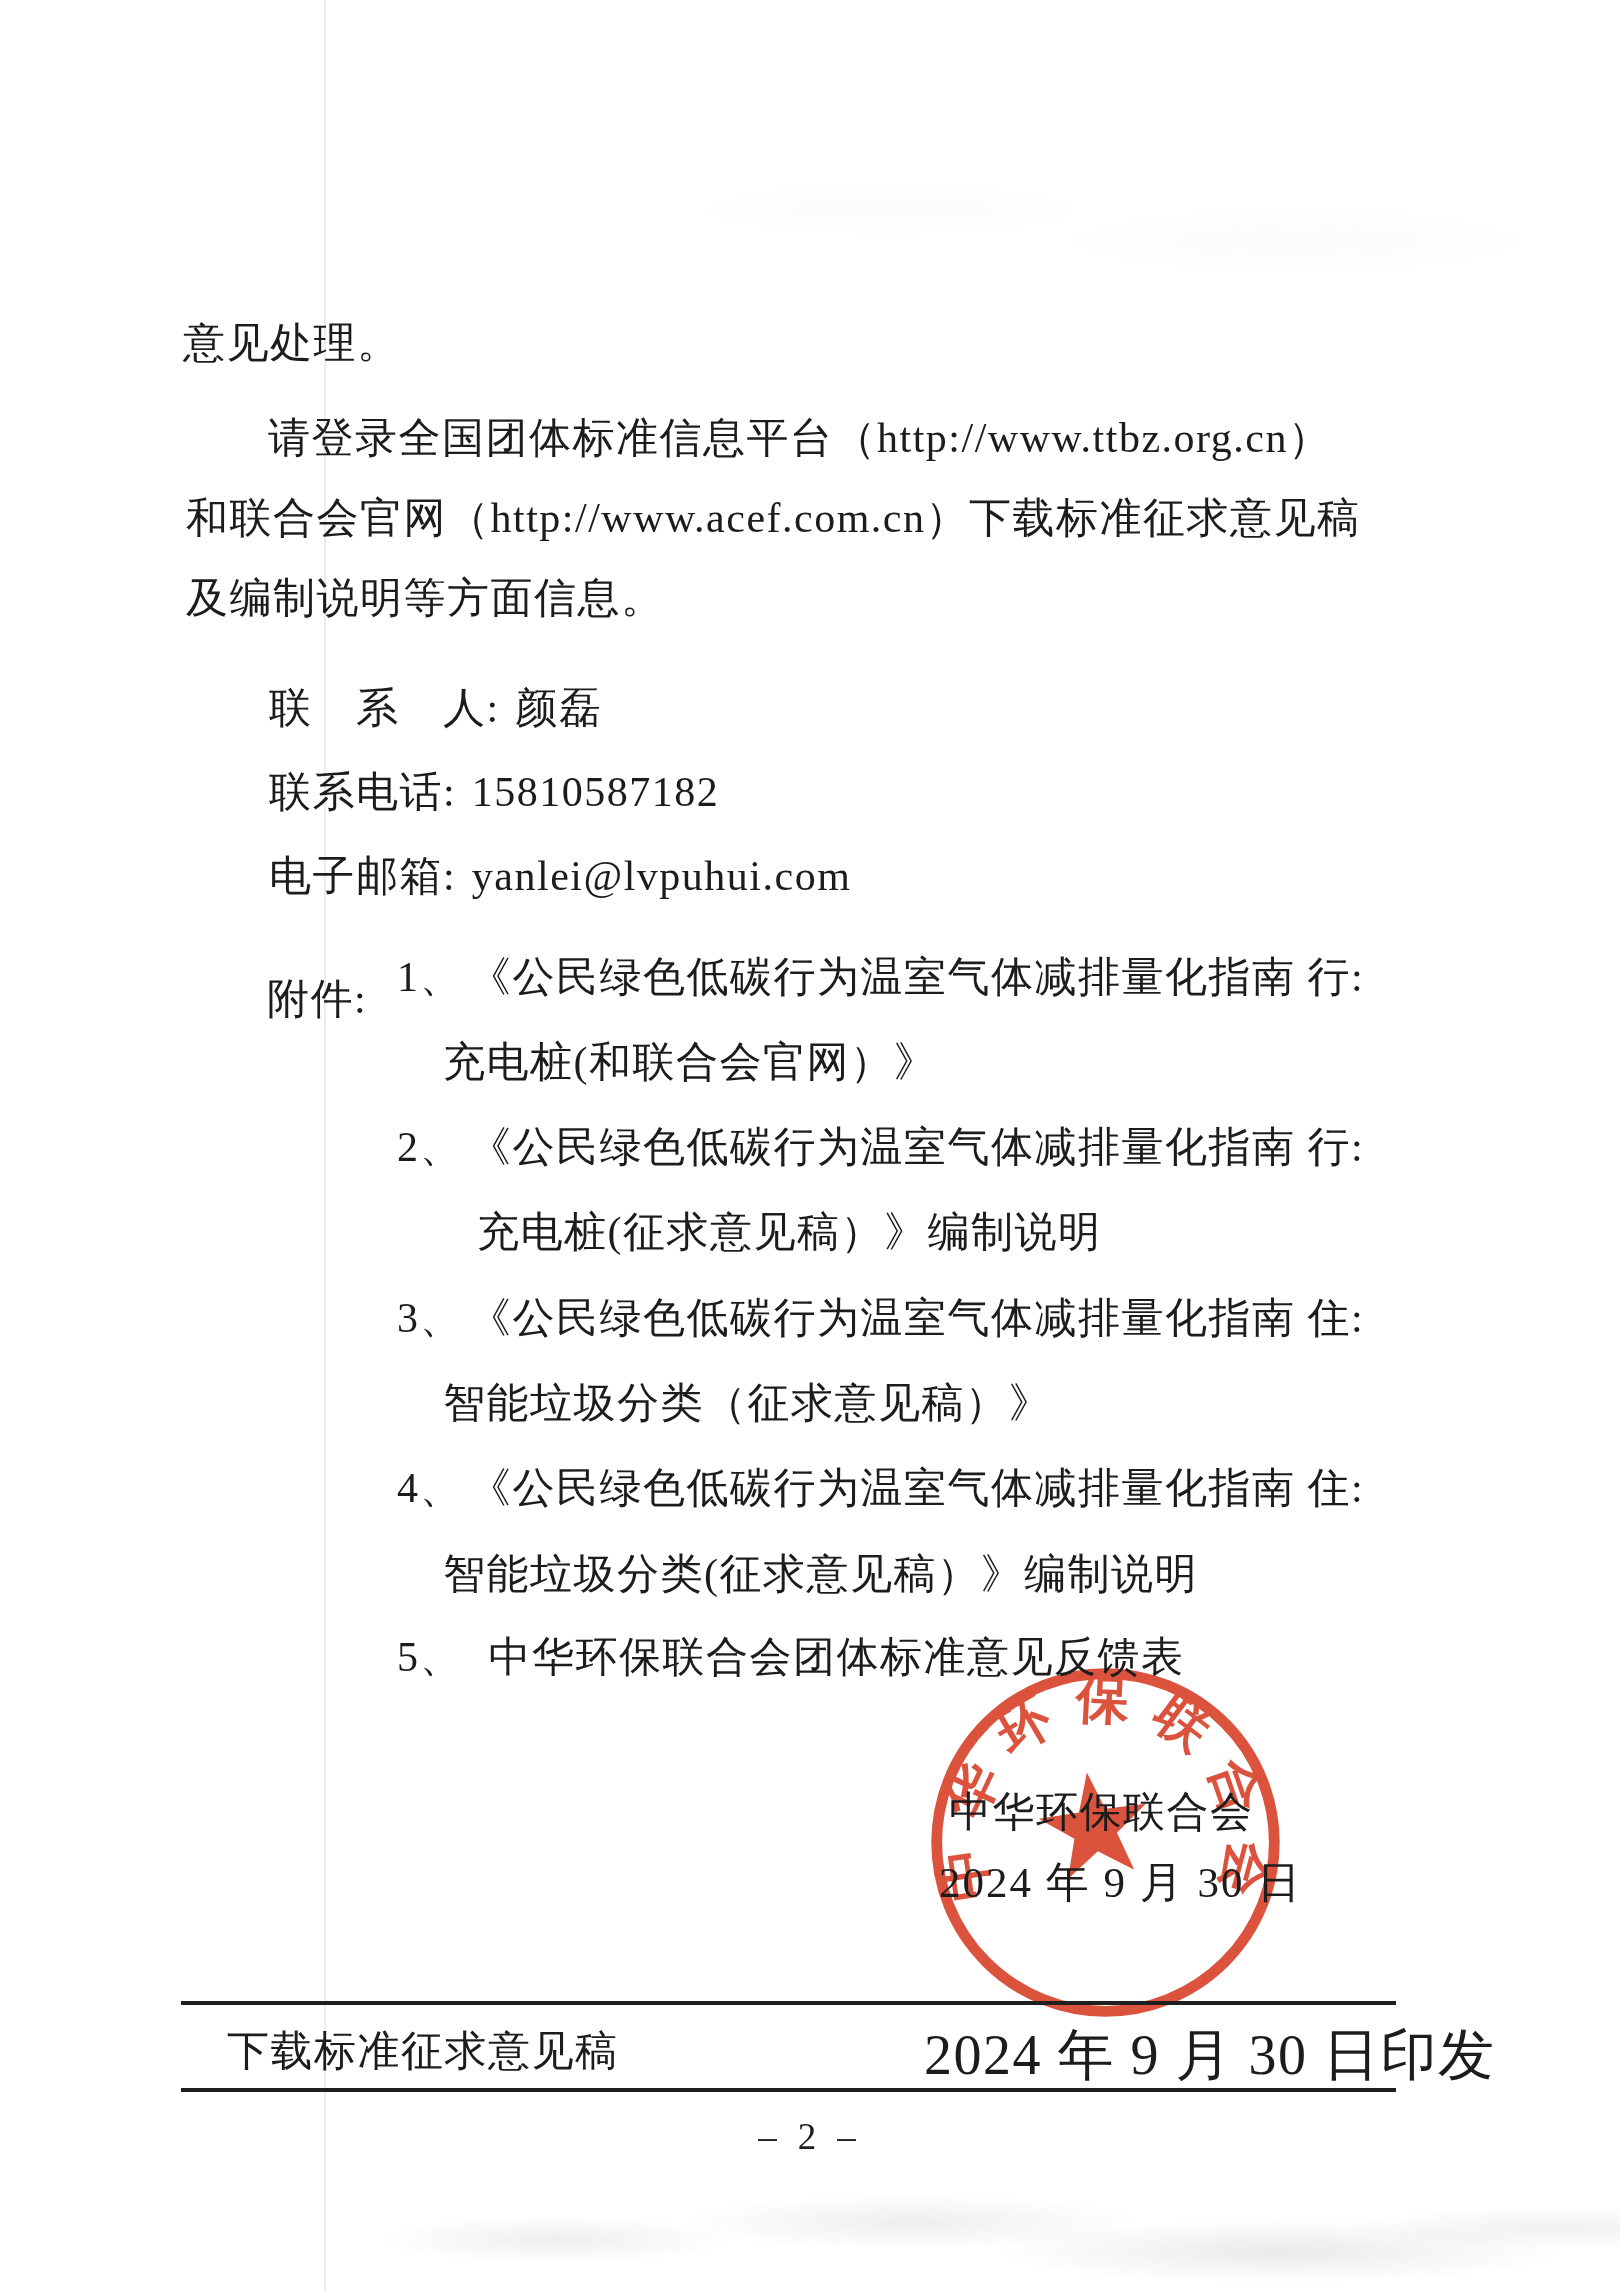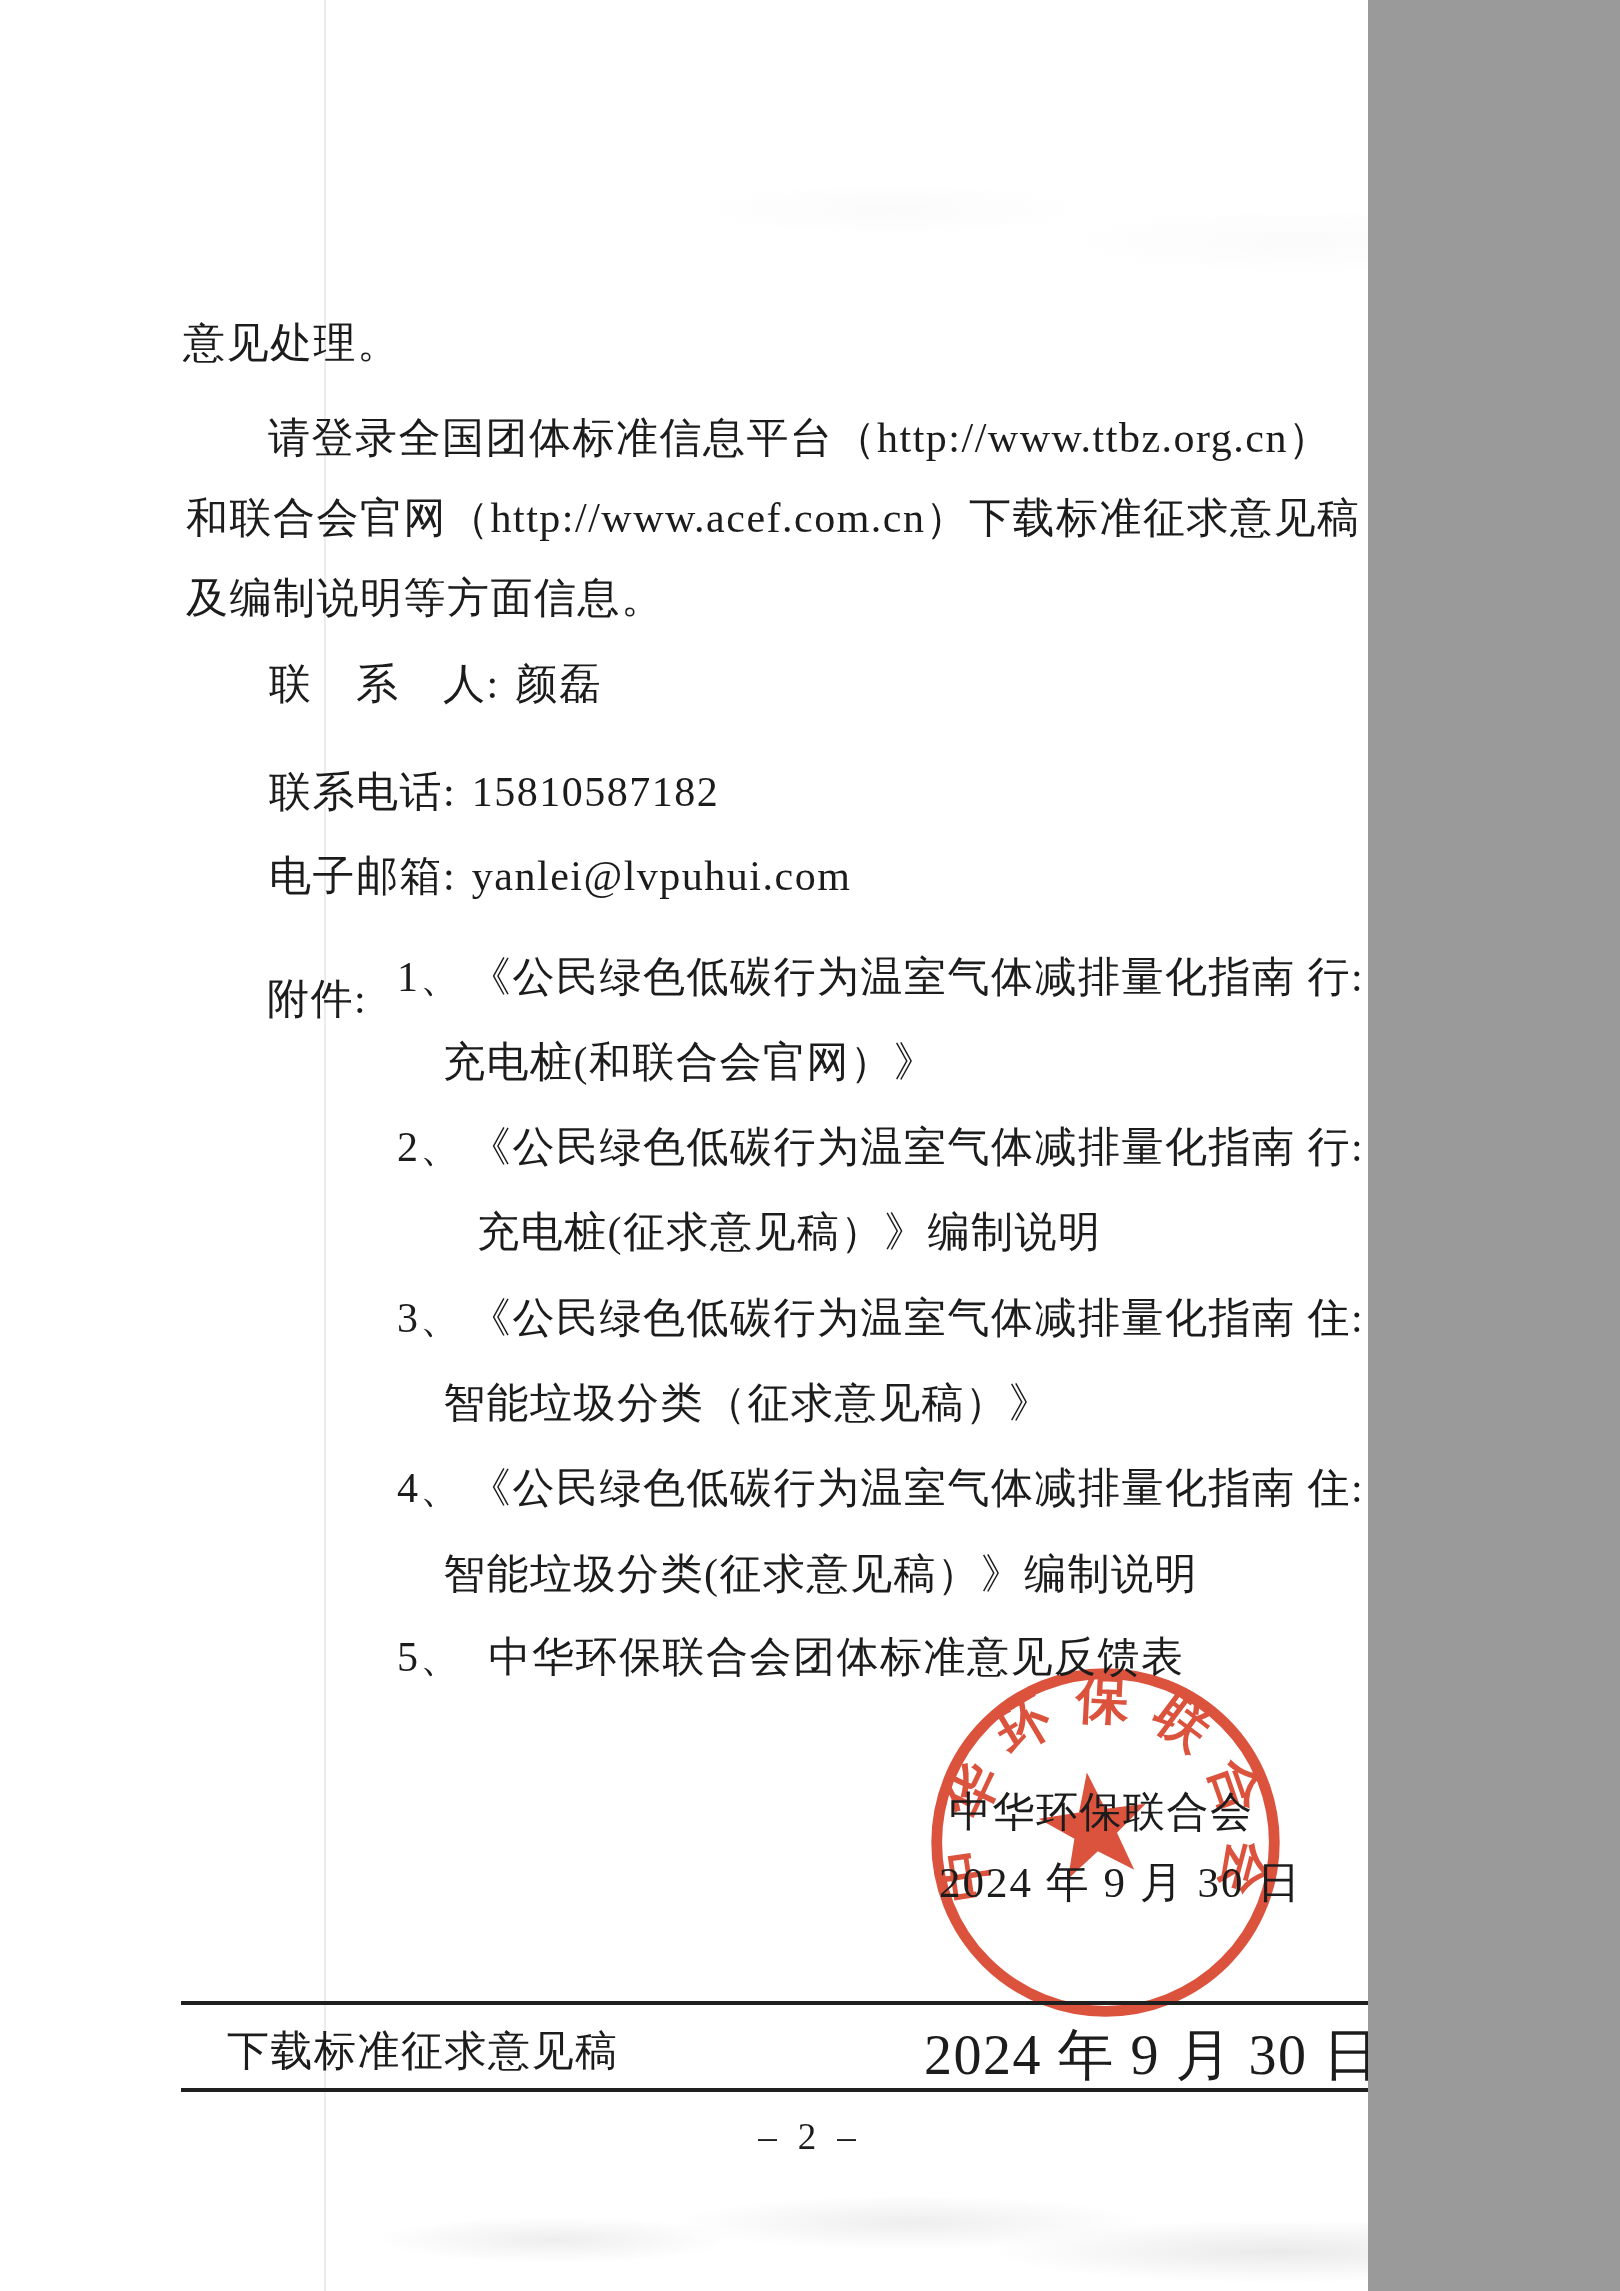--- a/index.html
+++ b/index.html
@@ -1,17 +1,17 @@
 <!DOCTYPE html>
 <html><head>
 <meta charset="utf-8">
 <style>
   html,body{margin:0;padding:0;background:#9a9a9a;}
   .page{
-    position:relative;width:1368px;height:2292px;background:#ffffff;
+    position:relative;width:1620px;height:2292px;background:#ffffff;
     overflow:hidden;font-family:"Liberation Serif","DejaVu Serif",serif;
     color:#1c1c1c;
   }
   .tline{position:absolute;white-space:pre;line-height:1.08;font-size:42px;letter-spacing:1.5px;z-index:3;}
   .contact-value{margin-left:15.7px;}
   .attach-num{margin-right:5.9px;}
   .rule{position:absolute;left:181px;width:1215px;height:3.9px;background:#1f1f1f;z-index:3;}
   .seal-svg{position:absolute;left:921px;top:1658px;width:369px;height:369px;z-index:2;opacity:.93;}
   .seal-arc-text{font-family:"Liberation Serif","DejaVu Serif",serif;font-weight:bold;font-size:54px;letter-spacing:21px;}
   .scan-vline{position:absolute;left:324px;top:0;width:2px;height:2292px;background:#ececec;z-index:1;}
@@ -38,21 +38,21 @@
 
   <div class="scan-vline"></div>
   <div class="scan-noise-top"></div>
   <div class="scan-noise"></div>
 
   <div class="tline" style="left:183px;top:321px;">意见处理。</div>
   <div class="tline" style="left:268px;top:416px;">请登录全国团体标准信息平台（http://www.ttbz.org.cn）</div>
   <div class="tline" style="left:186px;top:496px;">和联合会官网（http://www.acef.com.cn）下载标准征求意见稿</div>
   <div class="tline" style="left:186px;top:576px;">及编制说明等方面信息。</div>
 
-  <div class="tline" style="left:269px;top:662px;"><span>联　系　人:</span><span class="contact-value">颜磊</span></div>
+  <div class="tline" style="left:269px;top:686px;"><span>联　系　人:</span><span class="contact-value">颜磊</span></div>
   <div class="tline" style="left:269px;top:770px;"><span>联系电话:</span><span class="contact-value">15810587182</span></div>
   <div class="tline" style="left:269px;top:854px;"><span>电子邮箱:</span><span class="contact-value">yanlei@lvpuhui.com</span></div>
 
   <div class="tline" style="left:267px;top:955px;margin-top:22px;">附件:</div>
 
   <div class="tline" style="left:397px;top:955px;"><span class="attach-num">1、</span><span>《公民绿色低碳行为温室气体减排量化指南 行:</span></div>
   <div class="tline" style="left:443px;top:1040px;">充电桩(和联合会官网）》</div>
 
   <div class="tline" style="left:397px;top:1125px;"><span class="attach-num">2、</span><span>《公民绿色低碳行为温室气体减排量化指南 行:</span></div>
   <div class="tline" style="left:443px;top:1210px;margin-left:34px;">充电桩(征求意见稿）》编制说明</div>

